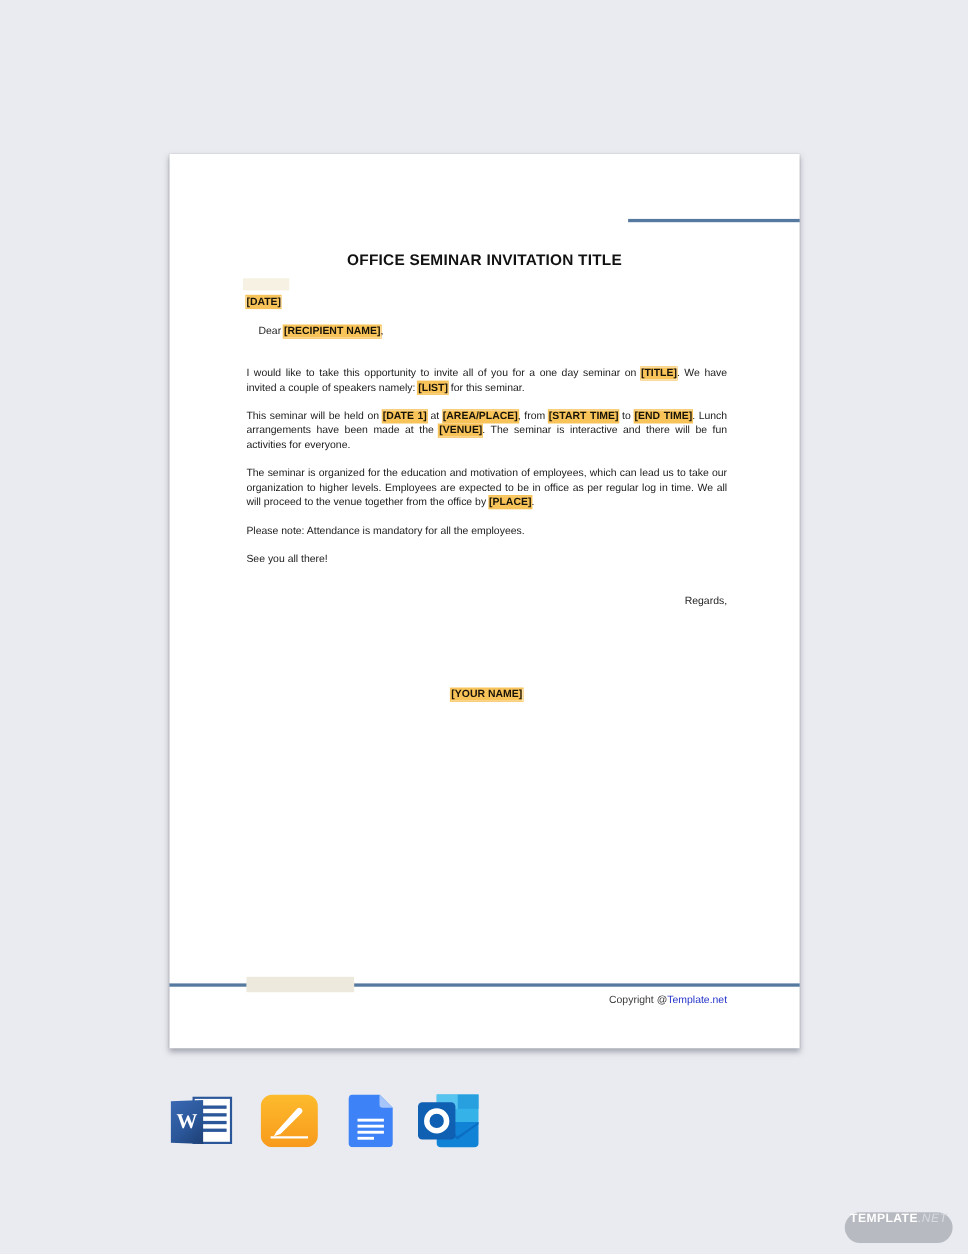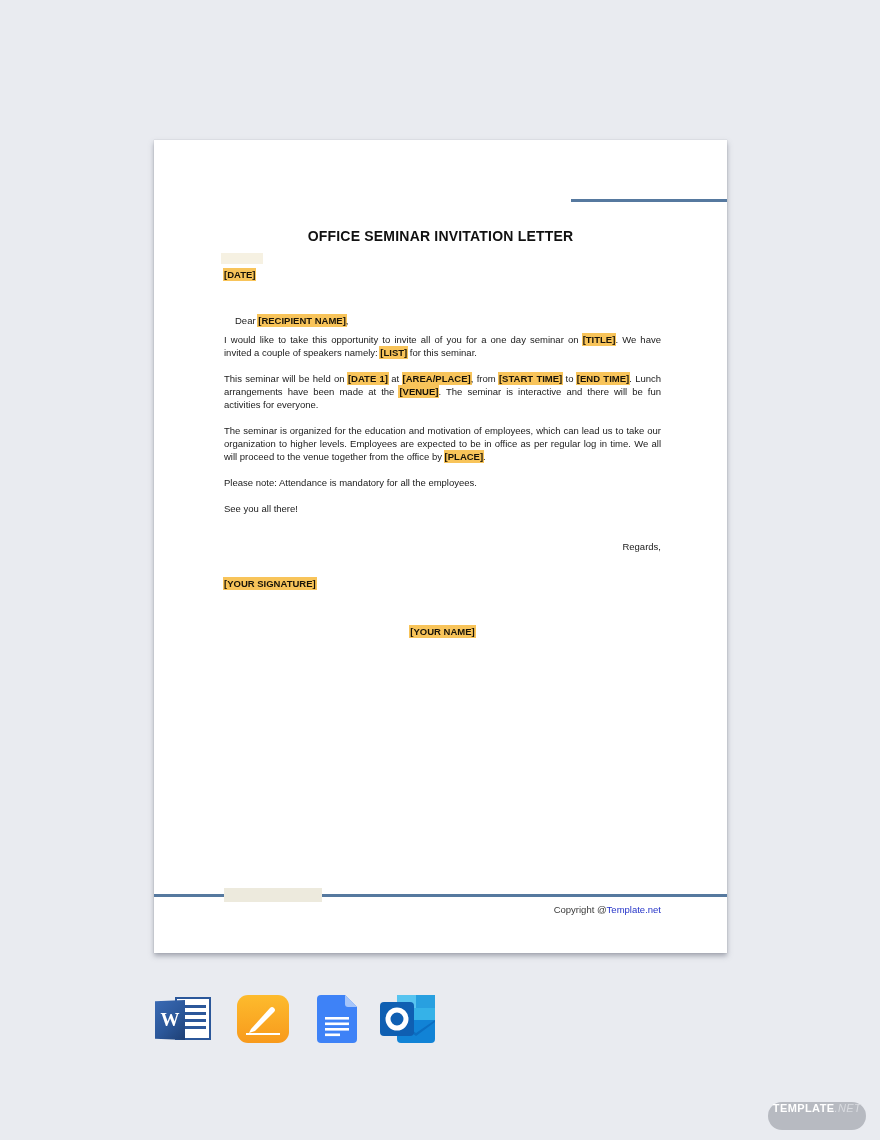--- a/index.html
+++ b/index.html
@@ -49,21 +49,21 @@
     font-weight: 700;
     color: #181308;
   }
   .hl-ghost {
     position: absolute;
     left: 67px; top: 113px;
     width: 42px; height: 11px;
     background: #f6f1e2;
   }
   .pos-date      { top: 128px; }
-  .pos-salute    { top: 174px; padding-left: 11px; }
+  .pos-salute    { top: 155px; padding-left: 11px; }
   .pos-p1        { top: 193px; }
   .pos-p2        { top: 232px; }
   .pos-p3        { top: 284px; }
   .pos-note      { top: 336px; }
   .pos-closing   { top: 362px; }
   .pos-regards   { top: 400px; text-align: right; }
   .pos-signature { top: 437px; }
   .pos-name      { top: 485px; text-align: center; }
 
   .footer-line {
@@ -137,41 +137,40 @@
 </style>
 </head>
 <body>
 
 <div class="stage">
 
   <div class="doc-page">
 
     <div class="accent-line-top"></div>
 
-    <div class="doc-title">OFFICE SEMINAR INVITATION LETTER</div>
+    <div class="doc-title">OFFICE SEMINAR INVITATION TITLE</div>
 
     <div class="hl-ghost"></div>
 
     <div class="txt pos-date"><span class="hl">[DATE]</span></div>
 
     <div class="txt pos-salute"><span>Dear </span><span class="hl">[RECIPIENT NAME]</span><span>,</span></div>
 
     <div class="txt just pos-p1"><span>I would like to take this opportunity to invite all of you for a one day seminar on </span><span class="hl">[TITLE]</span><span>. We have invited a couple of speakers namely: </span><span class="hl">[LIST]</span><span> for this seminar.</span></div>
 
     <div class="txt just pos-p2"><span>This seminar will be held on </span><span class="hl">[DATE 1]</span><span> at </span><span class="hl">[AREA/PLACE]</span><span>, from </span><span class="hl">[START TIME]</span><span> to </span><span class="hl">[END TIME]</span><span>. Lunch arrangements have been made at the </span><span class="hl">[VENUE]</span><span>. The seminar is interactive and there will be fun activities for everyone.</span></div>
 
     <div class="txt just pos-p3"><span>The seminar is organized for the education and motivation of employees, which can lead us to take our organization to higher levels. Employees are expected to be in office as per regular log in time. We all will proceed to the venue together from the office by </span><span class="hl">[PLACE]</span><span>.</span></div>
 
     <div class="txt pos-note">Please note: Attendance is mandatory for all the employees.</div>
 
     <div class="txt pos-closing">See you all there!</div>
 
     <div class="txt pos-regards">Regards,</div>
 
-    <div class="txt pos-signature"><span class="hl">[YOUR SIGNATURE]</span></div>
 
     <div class="txt pos-name"><span class="hl">[YOUR NAME]</span></div>
 
     <div class="footer-line"></div>
     <div class="footer-beige"></div>
 
     <div class="copyright"><span>Copyright @</span><a href="#" class="link">Template.net</a></div>
   </div>
 
   <div class="icons-row">

